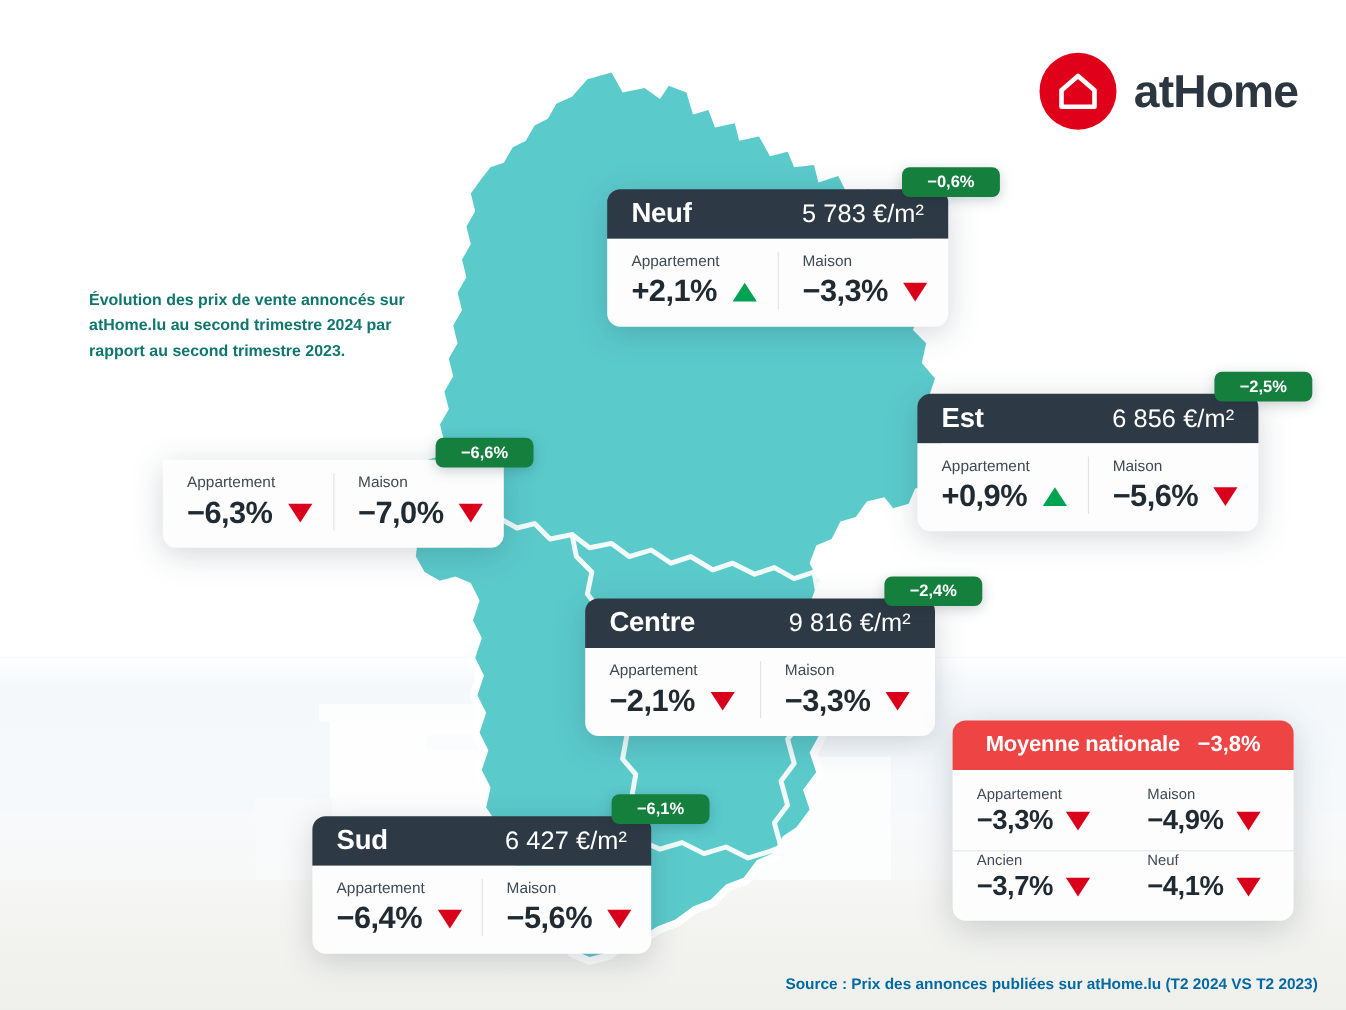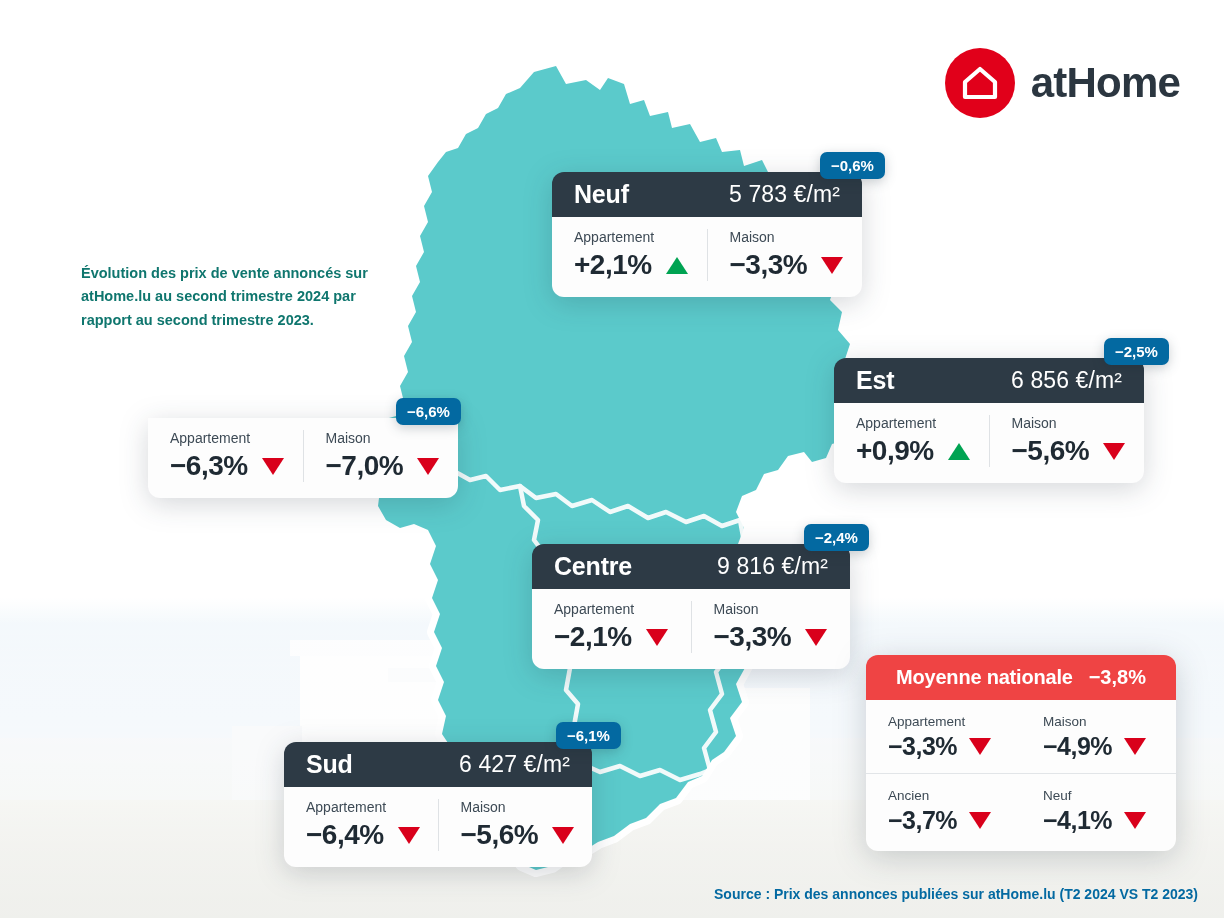--- a/index.html
+++ b/index.html
@@ -127,25 +127,25 @@
   }
   .metric .val{
     font-size:28px;font-weight:bold;color:#1f2a33;letter-spacing:-0.5px;white-space:nowrap;
   }
   .tri{width:0;height:0;flex:0 0 auto;}
   .tri.up{border-left:11px solid transparent;border-right:11px solid transparent;border-bottom:17px solid #00a352;}
   .tri.down{border-left:11px solid transparent;border-right:11px solid transparent;border-top:17px solid #d9001b;}
 
   .badge{
     position:absolute;
-    background:#0369a1;
+    background:#15803d;
     color:#ffffff;
     font-size:15px;font-weight:bold;
     border-radius:7px;
-    padding:5px 11px;
+    padding:5px 23px;
     white-space:nowrap;
     filter:drop-shadow(0 3px 6px rgba(20,35,50,0.22));
     z-index:6;
   }
 
   
   .nat-card{
     position:absolute;
     left:866px; top:655px;
     width:310px;
@@ -158,21 +158,21 @@
     height:45px;
     display:flex;align-items:center;justify-content:center;gap:16px;
   }
   .nat-head .ttl{font-size:20px;font-weight:bold;color:#fff;letter-spacing:-0.2px;}
   .nat-head .pct{font-size:20px;font-weight:bold;color:#fff;}
   .nat-body{
     background:#fdfdfd;border-radius:0 0 12px 12px;
     padding:14px 0 16px 0;
   }
   .nat-row{display:flex;}
-  .nat-row + .nat-row{border-top:1px solid #e2e5e8;margin-top:12px;padding-top:14px;}
+  .nat-row + .nat-row{border-top:1px solid #e2e5e8;margin-top:12px;}
   .nat-cell{flex:1;padding:0 22px;}
   .nat-cell .lbl{font-size:13.5px;color:#3d4a55;margin-bottom:3px;}
   .nat-cell .row{display:flex;align-items:center;gap:12px;}
   .nat-cell .val{font-size:25px;font-weight:bold;color:#1f2a33;letter-spacing:-0.5px;}
 
   
   .source{
     position:absolute;
     right:26px; bottom:16px;
     font-size:14px;font-weight:bold;color:#0369a1;

